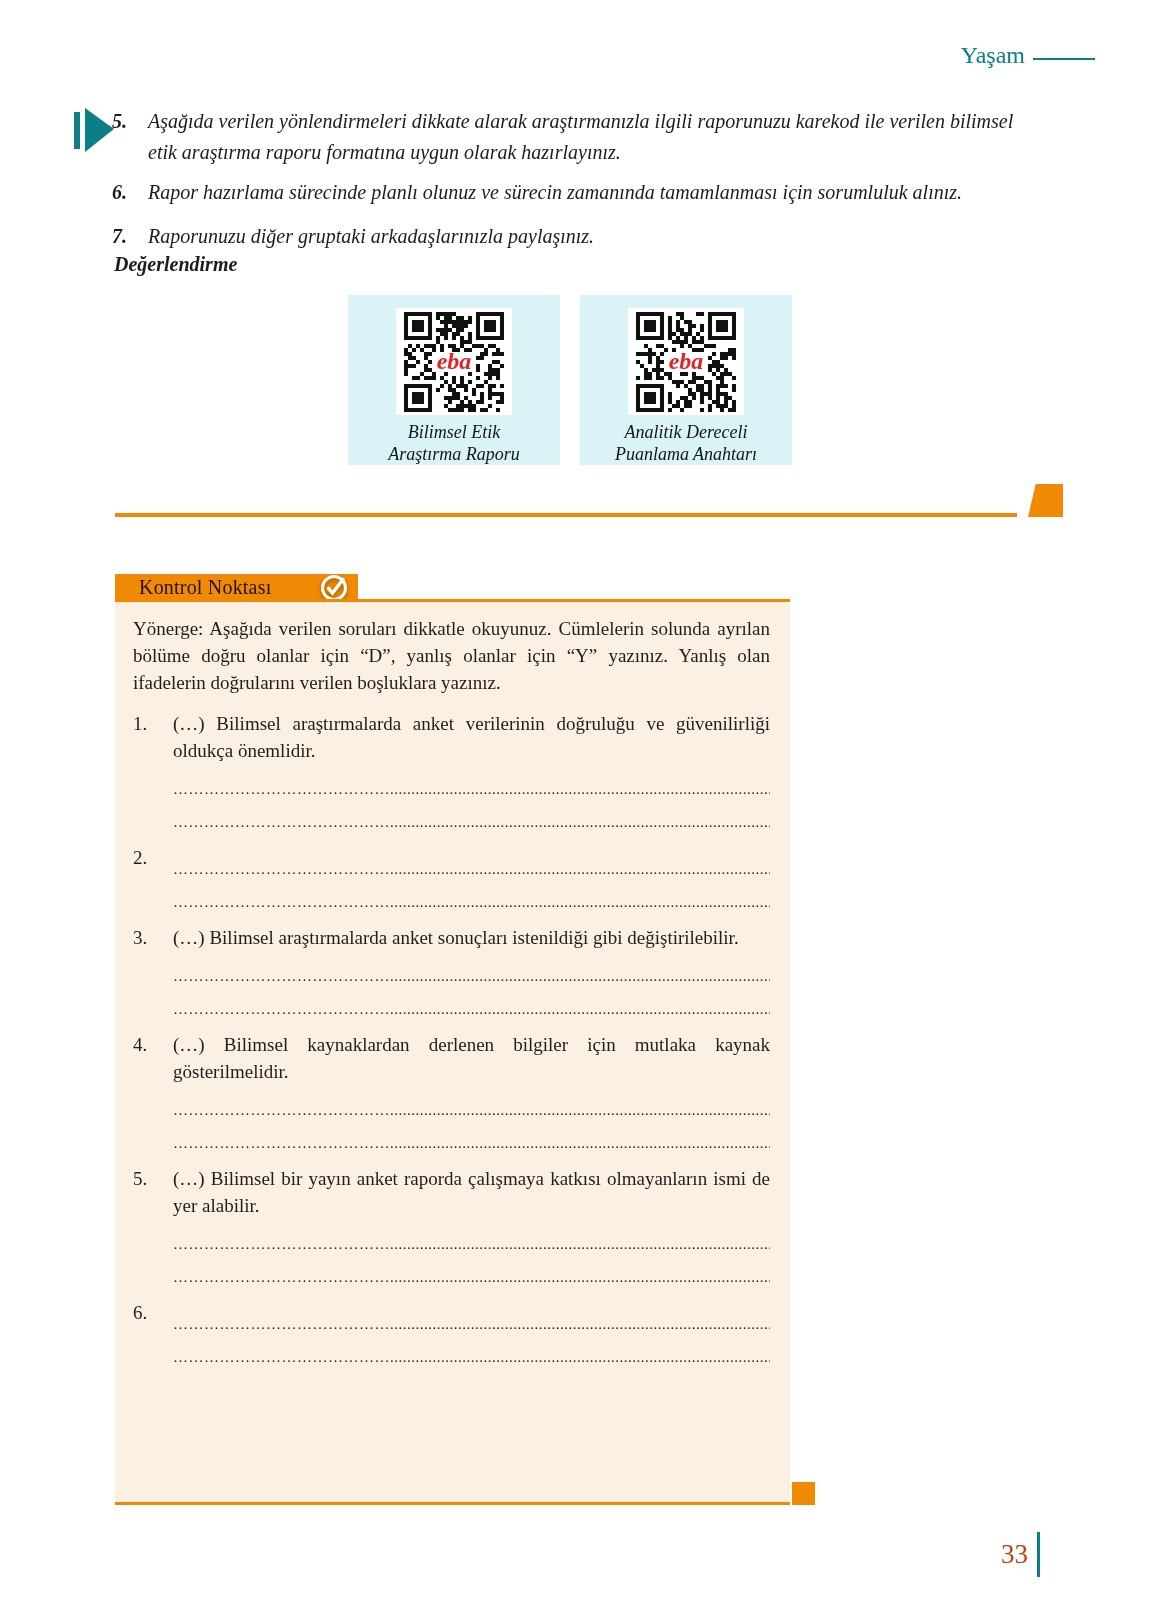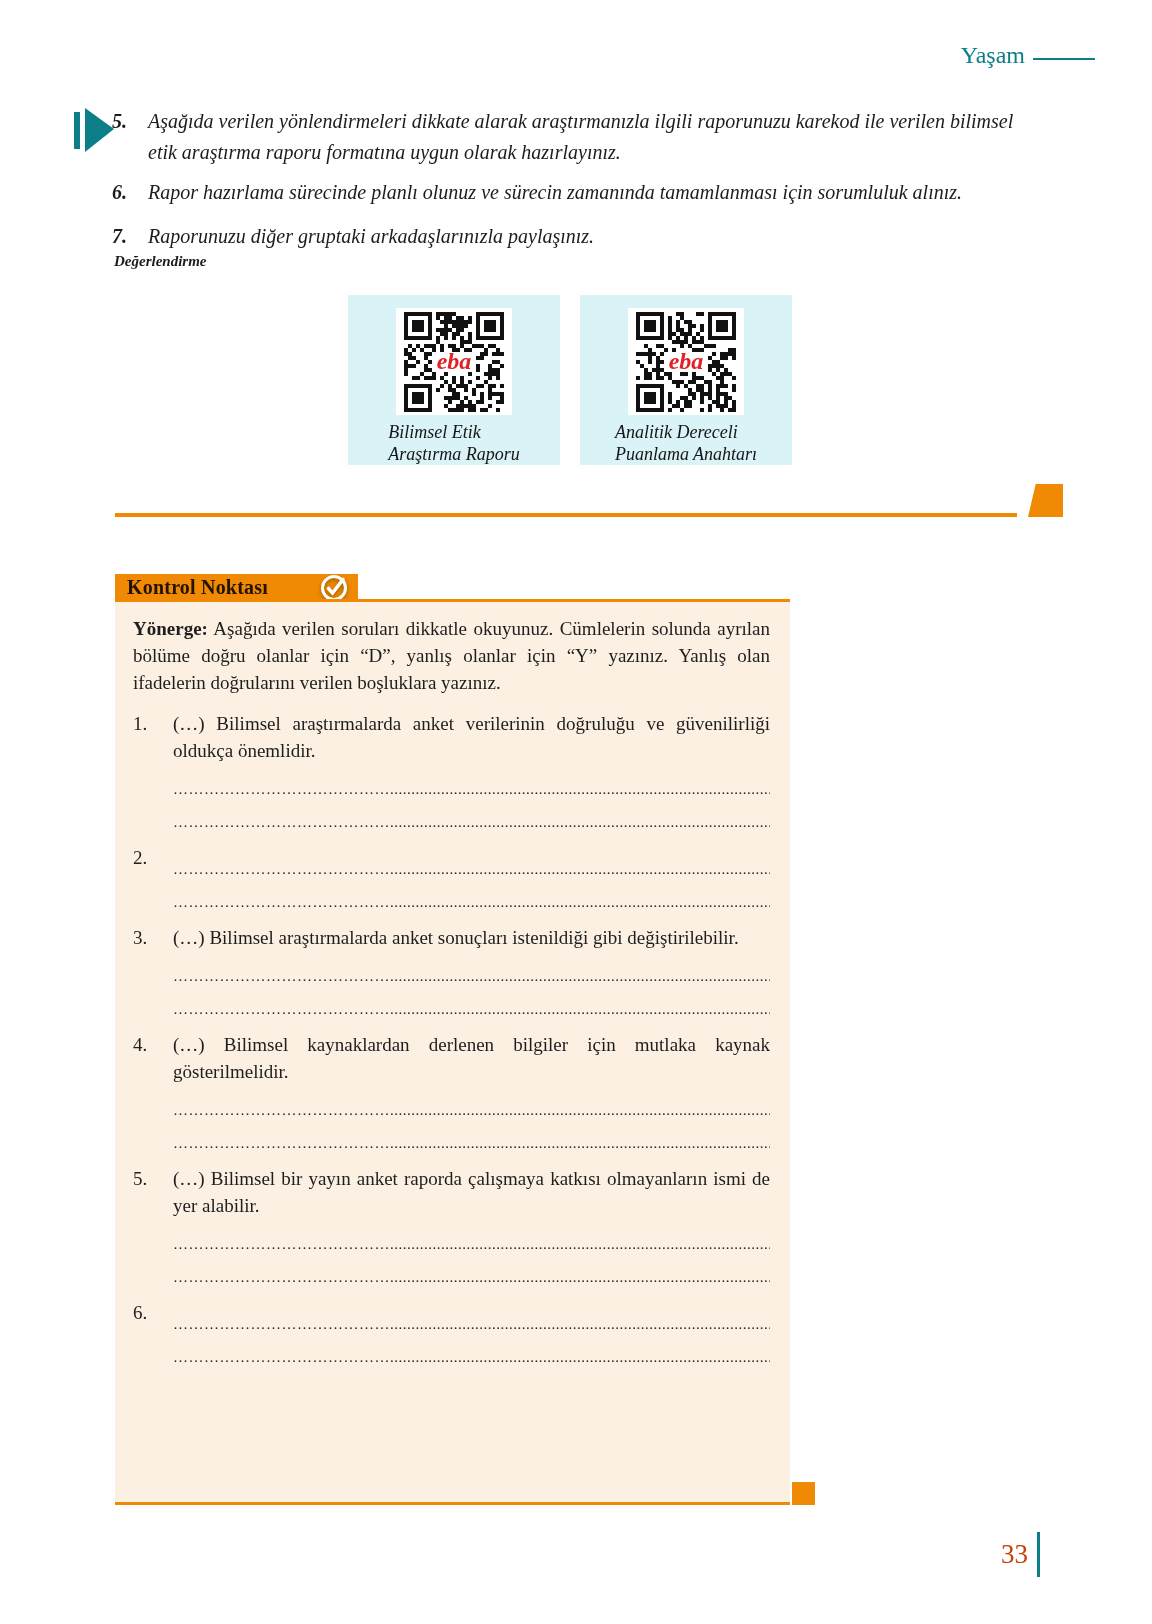--- a/index.html
+++ b/index.html
@@ -16,52 +16,52 @@
 
   
   .tasks{position:absolute;left:112px;top:106px;width:928px;}
   .task{display:flex;font-style:italic;font-size:20px;line-height:31px;}
   .task .num{width:36px;font-weight:bold;flex:0 0 36px;}
   .task .txt{flex:1;}
   .task-5{margin-bottom:9px;}
   .task-6{margin-bottom:13px;}
 
   
-  .eval-heading{position:absolute;left:114px;top:253px;font-size:15px;font-weight:bold;font-style:italic;}
+  .eval-heading{position:absolute;left:114px;top:253px;font-size:20px;font-weight:bold;font-style:italic;}
 
   
   .qr-row{position:absolute;left:348px;top:295px;display:flex;gap:20px;}
   .qr-card{width:212px;height:170px;background:#d9f3f6;display:flex;flex-direction:column;align-items:center;}
   .qr-box{position:relative;width:116px;height:116px;background:#ffffff;margin-top:13px;
           display:flex;align-items:center;justify-content:center;}
   .qr-box svg{display:block;}
   .eba-logo{position:absolute;left:50%;top:50%;transform:translate(-50%,-54%);
             color:#e32228;font-style:italic;font-weight:bold;font-size:24px;line-height:20px;
             font-family:"Liberation Serif",serif;}
-  .qr-label{margin-top:6px;text-align:left;font-style:italic;font-size:18px;line-height:22px;color:#161616;}
+  .qr-label{margin-top:6px;text-align:center;font-style:italic;font-size:18px;line-height:22px;color:#161616;}
 
   
   .divider-rule{position:absolute;left:115px;top:513px;width:902px;height:4px;background:#f08a05;}
   .divider-tab{position:absolute;left:1028px;top:484px;width:35px;height:33px;background:#f08a05;
                clip-path:polygon(22% 0,100% 0,100% 100%,0 100%);}
 
   
   .control-tab{position:absolute;left:115px;top:574px;width:243px;height:27px;background:#f08a05;
                display:flex;align-items:center;}
-  .control-tab .title{font-size:20px;font-weight:bold;color:#241300;padding-left:12px;letter-spacing:.2px;}
+  .control-tab .title{font-size:20px;font-weight:normal;color:#241300;padding-left:24px;letter-spacing:.2px;}
   .check-badge{position:absolute;right:8px;top:-2px;filter:drop-shadow(0 2px 2px rgba(60,40,0,.45));}
   .control-underline{position:absolute;left:115px;top:599px;width:675px;height:3px;background:#f08a05;}
 
   .control-box{position:absolute;left:115px;top:602px;width:675px;height:903px;background:#fcf0e2;
                border-bottom:3px solid #f08a05;box-sizing:border-box;overflow:hidden;
                padding:13px 20px 0 18px;font-size:19px;line-height:27px;color:#1e1e1e;}
   .corner-square{position:absolute;left:792px;top:1482px;width:23px;height:23px;background:#f08a05;}
 
   .instruction{text-align:justify;margin:0;}
-  .instruction b{font-weight:bold;margin-top:44px;}
+  .instruction b{font-weight:normal;margin-top:44px;}
 
   .q{display:flex;margin-top:14px;}
   .q .num{flex:0 0 40px;}
   .q .body{flex:1;min-width:0;}
   .q .q-text{text-align:justify;}
   .dots{margin-top:18px;height:15px;line-height:15px;font-size:15px;color:#262626;
         overflow:hidden;white-space:nowrap;letter-spacing:.5px;}
 
   
   .footer{position:absolute;right:112px;top:1532px;display:flex;align-items:center;}

